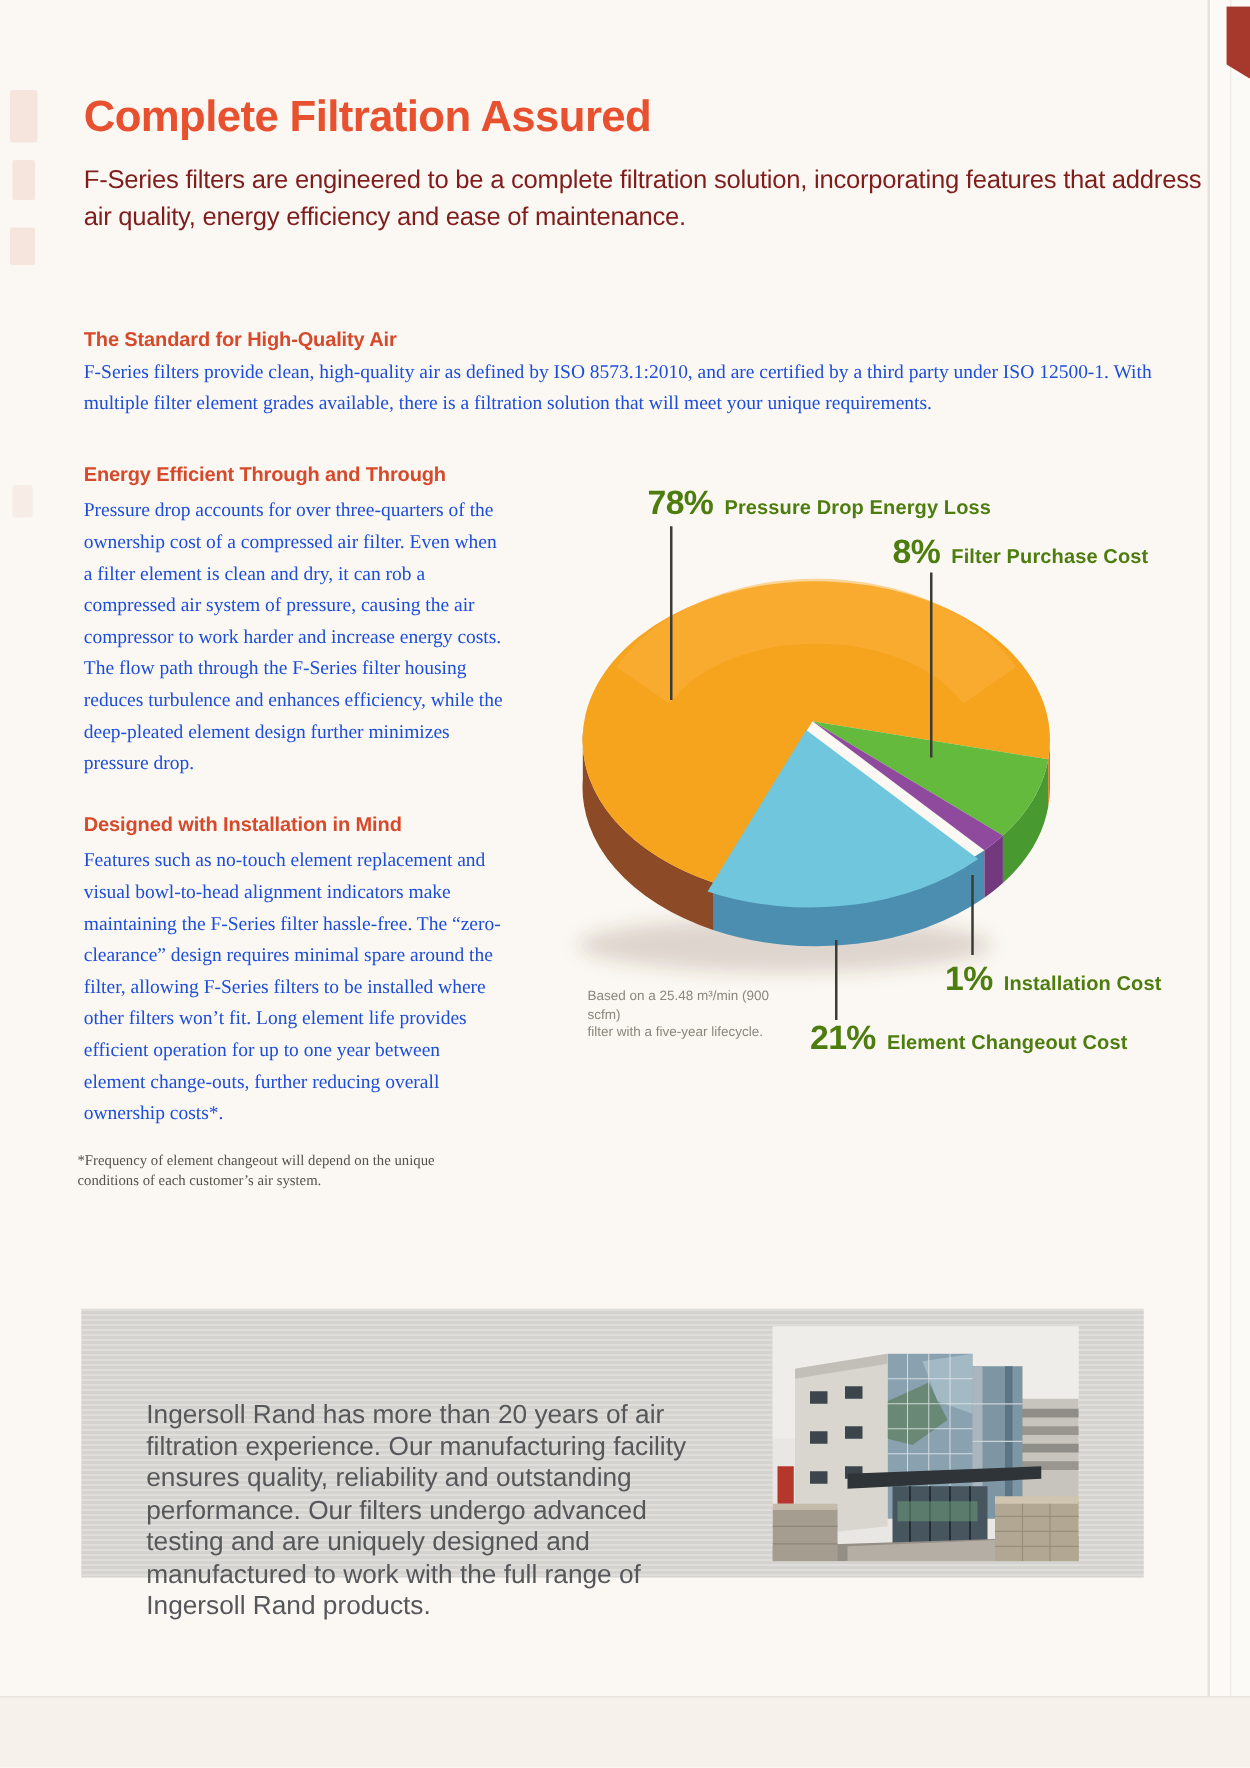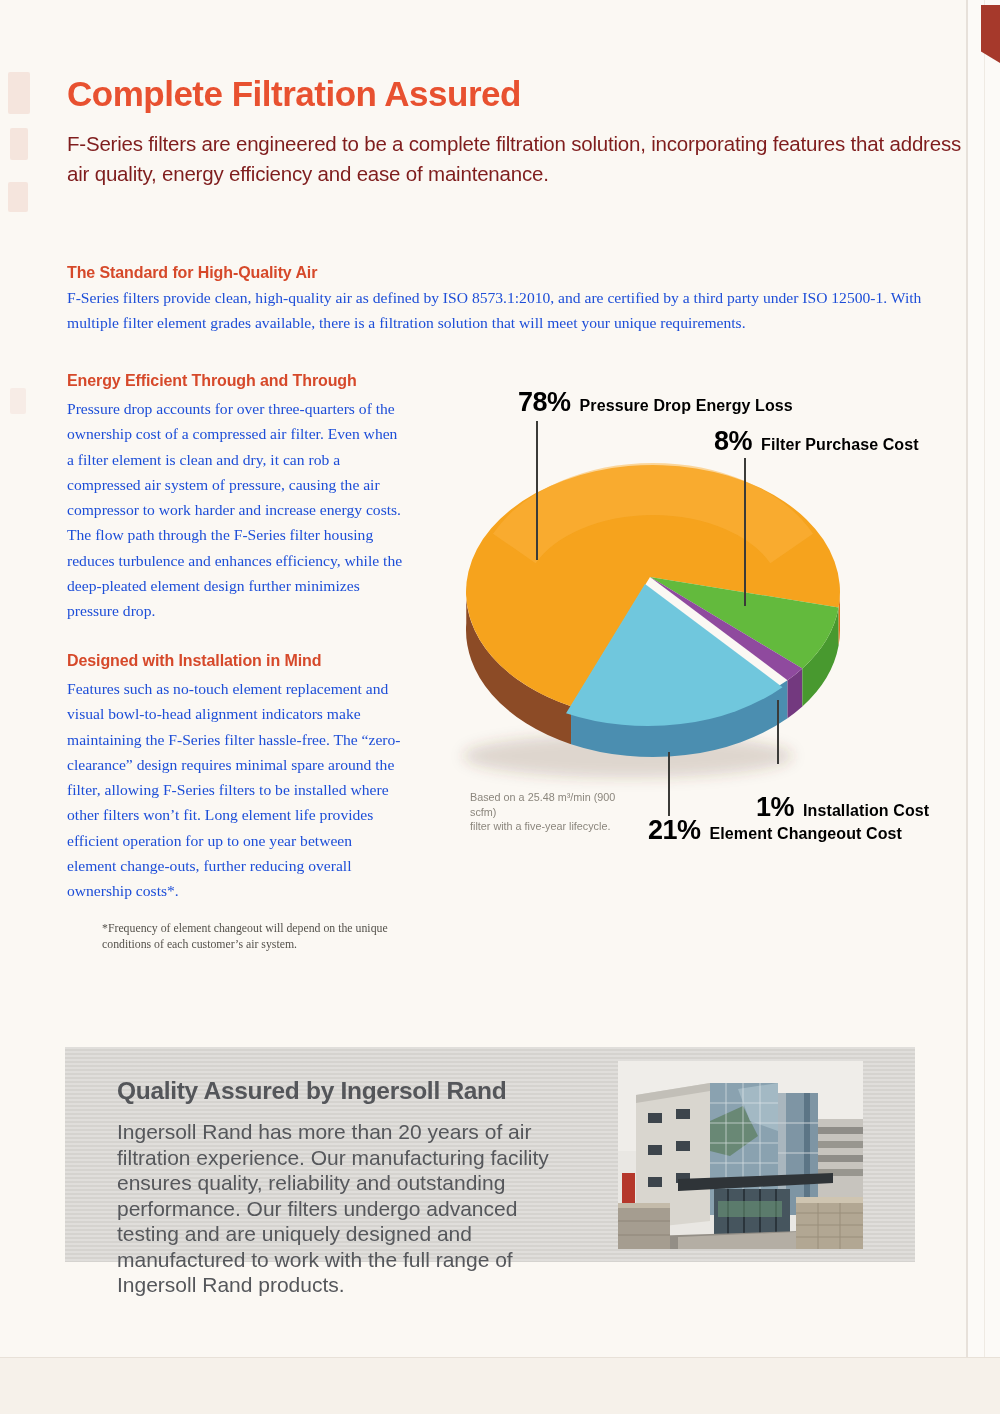--- a/index.html
+++ b/index.html
@@ -27,32 +27,32 @@
   }
   #sect1-head{left:67px;top:264px;width:600px;}
   #sect1-body{left:67px;top:286px;width:900px;line-height:24.5px;}
   #sect2-head{left:67px;top:372px;width:400px;}
   #sect2-body{left:67px;top:396px;width:336px;line-height:25.3px;}
   #sect3-head{left:67px;top:652px;width:400px;}
   #sect3-body{left:67px;top:676px;width:338px;line-height:25.3px;}
   #page-footnote{
     left:62px;top:921px;width:360px;
     font-family:"Liberation Serif",serif;
-    font-size:11.8px;color:#55524C;line-height:15.5px;white-space:pre-line;margin-left:40px;
-  }
-  
-  .callout{white-space:nowrap;color:#000000;}
+    font-size:11.8px;color:#55524C;line-height:15.5px;white-space:pre-line;
+  }
+  
+  .callout{white-space:nowrap;color:#4d7c0f;}
   .callout .pct{font-size:27px;font-weight:bold;letter-spacing:-0.5px;}
   .callout .txt{font-size:16px;font-weight:bold;margin-left:9px;letter-spacing:0.1px;}
   .leader{width:2px;background:#3B3B38;}
   #callout-78{left:518px;top:387px;}
   #leader-78{left:536px;top:421px;height:139px;}
   #callout-8{left:714px;top:426px;}
   #leader-8{left:744px;top:458px;height:148px;}
-  #callout-1{left:756px;top:792px;}
+  #callout-1{left:756px;top:768px;}
   #leader-1{left:777px;top:700px;height:64px;}
   #callout-13{left:648px;top:815px;}
   #leader-13{left:668px;top:752px;height:64px;}
   #chart-note{
     left:470px;top:790px;width:170px;
     font-size:10.8px;color:#8B867D;line-height:14.5px;white-space:pre-line;
   }
   
   #quality-box{
     left:65px;top:1047px;width:850px;height:215px;
@@ -140,21 +140,20 @@
 
 <div class="abs leader" id="leader-13"></div>
 <div class="abs callout" id="callout-13">
   <span class="pct">21%</span><span class="txt">Element Changeout Cost</span>
 </div>
 
 <div class="abs" id="chart-note">Based on a 25.48 m³/min (900 scfm)
 filter with a five-year lifecycle.</div>
 
 <div class="abs" id="quality-box">
-  <div id="quality-heading">Quality Assured by Ingersoll Rand</div>
   <div id="quality-body">Ingersoll Rand has more than 20 years of air filtration experience. Our manufacturing facility ensures quality, reliability and outstanding performance. Our filters undergo advanced testing and are uniquely designed and manufactured to work with the full range of Ingersoll Rand products.</div>
   <svg id="facility-photo" viewBox="0 0 245 188" preserveAspectRatio="none">
 
     <rect x="0" y="0" width="245" height="188" fill="#E9E7E3"></rect>
     <rect x="0" y="0" width="245" height="90" fill="#EFEDE9"></rect>
 
     <rect x="196" y="58" width="49" height="96" fill="#C7C4BE"></rect>
     <rect x="196" y="66" width="49" height="7" fill="#8F8D88"></rect>
     <rect x="196" y="80" width="49" height="7" fill="#98968F"></rect>
     <rect x="196" y="94" width="49" height="7" fill="#8F8D88"></rect>

